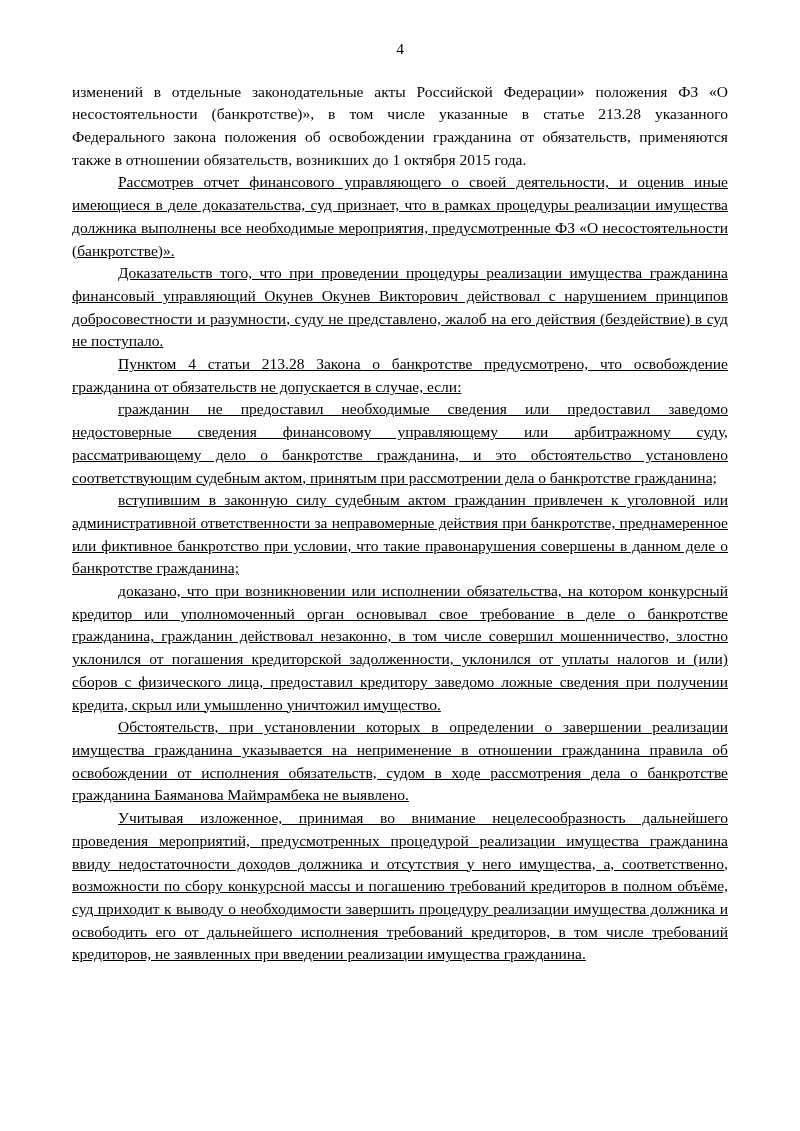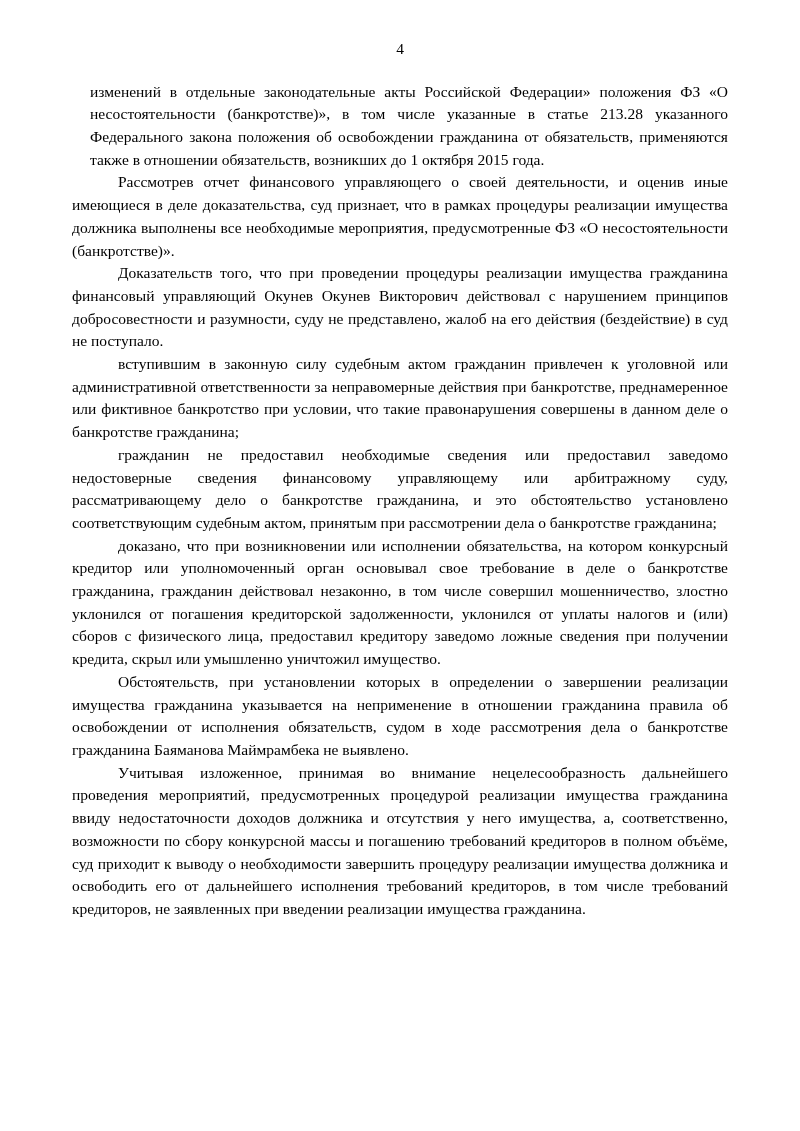--- a/index.html
+++ b/index.html
@@ -29,34 +29,35 @@
   .body-text p {
     margin: 0;
     font-size: 15.5px;
     line-height: 1.465;
     text-align: justify;
     text-justify: inter-word;
     hyphens: none;
   }
   .body-text p.indent {
     text-indent: 46px;
+    text-decoration: underline;
   }
   .body-text p.noindent {
     text-indent: 0;
-    margin-left: 18px;
   }
 </style>
 </head>
 <body>
 
 <div class="page">
   <div class="page-number">4</div>
   <div class="body-text">
     <p class="noindent">изменений в отдельные законодательные акты Российской Федерации» положения ФЗ «О несостоятельности (банкротстве)», в том числе указанные в статье 213.28 указанного Федерального закона положения об освобождении гражданина от обязательств, применяются также в отношении обязательств, возникших до 1 октября 2015 года.</p>
     <p class="indent">Рассмотрев отчет финансового управляющего о своей деятельности, и оценив иные имеющиеся в деле доказательства, суд признает, что в рамках процедуры реализации имущества должника выполнены все необходимые мероприятия, предусмотренные ФЗ «О несостоятельности (банкротстве)».</p>
     <p class="indent">Доказательств того, что при проведении процедуры реализации имущества гражданина финансовый управляющий Окунев Окунев Викторович действовал с нарушением принципов добросовестности и разумности, суду не представлено, жалоб на его действия (бездействие) в суд не поступало.</p>
+    <p class="indent">Пунктом 4 статьи 213.28 Закона о банкротстве предусмотрено, что освобождение гражданина от обязательств не допускается в случае, если:</p>
+    <p class="indent">гражданин не предоставил необходимые сведения или предоставил заведомо недостоверные сведения финансовому управляющему или арбитражному суду, рассматривающему дело о банкротстве гражданина, и это обстоятельство установлено соответствующим судебным актом, принятым при рассмотрении дела о банкротстве гражданина;</p>
     <p class="indent">вступившим в законную силу судебным актом гражданин привлечен к уголовной или административной ответственности за неправомерные действия при банкротстве, преднамеренное или фиктивное банкротство при условии, что такие правонарушения совершены в данном деле о банкротстве гражданина;</p>
-    <p class="indent">гражданин не предоставил необходимые сведения или предоставил заведомо недостоверные сведения финансовому управляющему или арбитражному суду, рассматривающему дело о банкротстве гражданина, и это обстоятельство установлено соответствующим судебным актом, принятым при рассмотрении дела о банкротстве гражданина;</p>
     <p class="indent">доказано, что при возникновении или исполнении обязательства, на котором конкурсный кредитор или уполномоченный орган основывал свое требование в деле о банкротстве гражданина, гражданин действовал незаконно, в том числе совершил мошенничество, злостно уклонился от погашения кредиторской задолженности, уклонился от уплаты налогов и (или) сборов с физического лица, предоставил кредитору заведомо ложные сведения при получении кредита, скрыл или умышленно уничтожил имущество.</p>
     <p class="indent">Обстоятельств, при установлении которых в определении о завершении реализации имущества гражданина указывается на неприменение в отношении гражданина правила об освобождении от исполнения обязательств, судом в ходе рассмотрения дела о банкротстве гражданина Баяманова Маймрамбека не выявлено.</p>
     <p class="indent">Учитывая изложенное, принимая во внимание нецелесообразность дальнейшего проведения мероприятий, предусмотренных процедурой реализации имущества гражданина ввиду недостаточности доходов должника и отсутствия у него имущества, а, соответственно, возможности по сбору конкурсной массы и погашению требований кредиторов в полном объёме, суд приходит к выводу о необходимости завершить процедуру реализации имущества должника и освободить его от дальнейшего исполнения требований кредиторов, в том числе требований кредиторов, не заявленных при введении реализации имущества гражданина.</p>
   </div>
 </div>
 
 </body></html>

